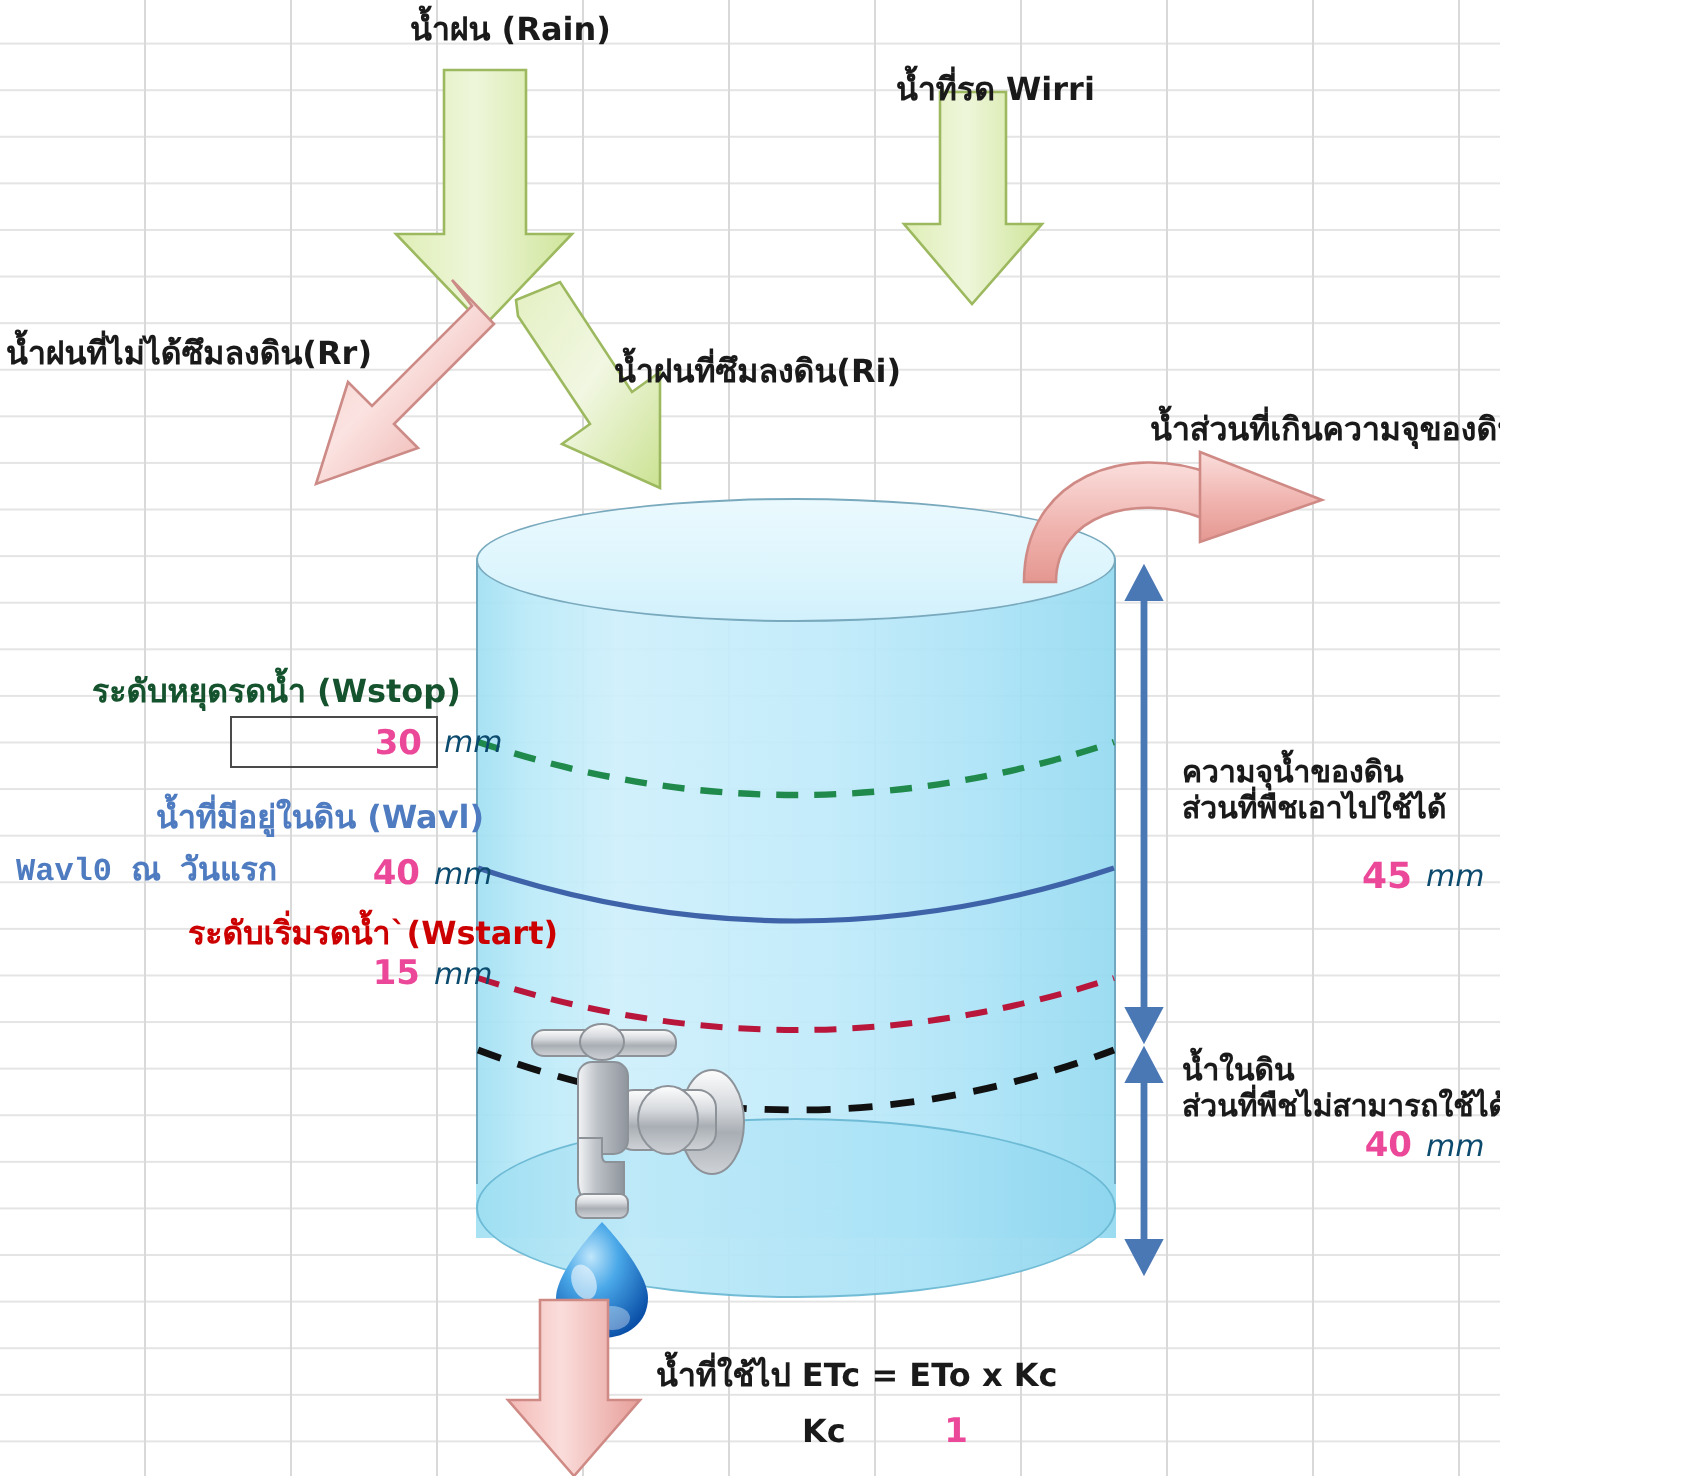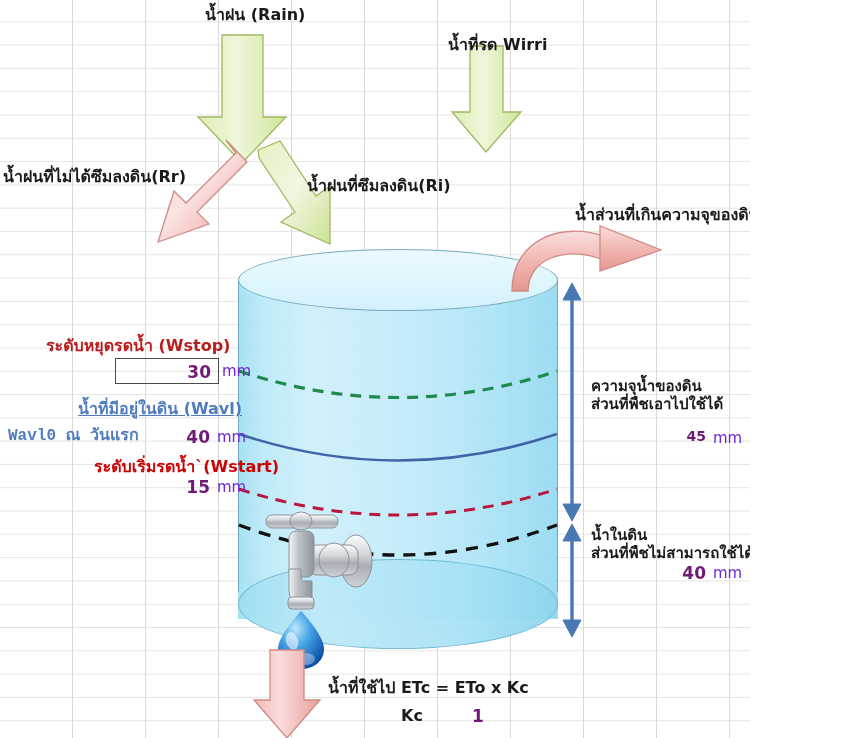--- a/index.html
+++ b/index.html
@@ -30,24 +30,24 @@
     background-position: -1px -2px;
   }
   .lbl {
     position: absolute;
     white-space: nowrap;
     font-weight: bold;
     line-height: 1.12;
   }
   .thai { font-family: "DejaVu Sans", "Liberation Sans", sans-serif; }
   .black  { color: #1a1a1a; }
-  .green  { color: #b91c1c; }
+  .green  { color: #14532d; }
   .blue   { color: #4f7cc0; }
   .red    { color: #cc0000; }
-  .mmtxt  { color: #6d28d9; font-weight: normal; }
+  .mmtxt  { color: #0c4a6e; font-weight: normal; font-style: italic; }
 
   
   #cyl {
     position: absolute;
     left: 238px; top: 249px;
     width: 320px; height: 400px;
   }
   .cyl-body {
     position: absolute;
     left: 0; top: 30px;
@@ -90,21 +90,21 @@
 
   .cellbox {
     position: absolute;
     border: 1.6px solid #4a4a4a;
     background: transparent;
   }
   .valnum {
     position: absolute;
     text-align: right;
     font-weight: bold;
-    color: #701a75;
+    color: #ec4899;
   }
 </style>
 </head>
 <body>
 
 <div id="stage">
 
   <div id="grid"></div>
 
   <div id="cyl">
@@ -242,32 +242,32 @@
 
   <div class="lbl black thai" style="left:3px; top:168px; font-size:16px;">น้ำฝนที่ไม่ได้ซึมลงดิน(Rr)</div>
 
   <div class="lbl black thai" style="left:575px; top:206px; font-size:16px;">น้ำส่วนที่เกินความจุของดิน (Drainage)</div>
 
   <div class="lbl green thai" style="left:46px; top:337px; font-size:16px;">ระดับหยุดรดน้ำ (Wstop)</div>
   <div class="cellbox" style="left:115px; top:358px; width:104px; height:26px;"></div>
   <div class="valnum" style="left:115px; top:362px; width:96px; font-size:17px;">30</div>
   <div class="lbl mmtxt" style="left:222px; top:363px; font-size:15px;">mm</div>
 
-  <div class="lbl blue thai" style="left:78px; top:400px; font-size:16px;text-decoration:underline;">น้ำที่มีอยู่ในดิน (Wavl)</div>
+  <div class="lbl blue thai" style="left:78px; top:400px; font-size:16px;">น้ำที่มีอยู่ในดิน (Wavl)</div>
   <div class="lbl blue thai" style="left:8px; top:428px; font-size:16px;font-family:Liberation Mono, monospace;">Wavl0 ณ วันแรก</div>
   <div class="valnum" style="left:140px; top:427px; width:70px; font-size:17px;">40</div>
   <div class="lbl mmtxt" style="left:217px; top:429px; font-size:15px;">mm</div>
 
   <div class="lbl red thai" style="left:62px; top:458px; font-size:16px;margin-left:32px;">ระดับเริ่มรดน้ำ`(Wstart)</div>
   <div class="valnum" style="left:140px; top:477px; width:70px; font-size:17px;">15</div>
   <div class="lbl mmtxt" style="left:217px; top:479px; font-size:15px;">mm</div>
 
   <div class="lbl black thai" style="left:591px; top:378px; font-size:15px;">ความจุน้ำของดิน</div>
   <div class="lbl black thai" style="left:591px; top:396px; font-size:15px;">ส่วนที่พืชเอาไปใช้ได้</div>
-  <div class="valnum" style="left:660px; top:428px; width:46px; font-size:14px;">45</div>
+  <div class="valnum" style="left:660px; top:428px; width:46px; font-size:18px;">45</div>
   <div class="lbl mmtxt" style="left:713px; top:430px; font-size:15px;">mm</div>
 
   <div class="lbl black thai" style="left:591px; top:527px; font-size:15px;">น้ำในดิน</div>
   <div class="lbl black thai" style="left:591px; top:545px; font-size:15px;">ส่วนที่พืชไม่สามารถใช้ได้</div>
   <div class="valnum" style="left:660px; top:563px; width:46px; font-size:17px;">40</div>
   <div class="lbl mmtxt" style="left:713px; top:565px; font-size:15px;">mm</div>
 
   <div class="lbl black thai" style="left:328px; top:679px; font-size:16px;">น้ำที่ใช้ไป ETc = ETo x Kc</div>
   <div class="lbl black" style="left:401px; top:707px; font-size:16px;text-align:center;">Kc</div>
   <div class="valnum" style="left:462px; top:706px; width:32px; font-size:17px; text-align:center;">1</div>

